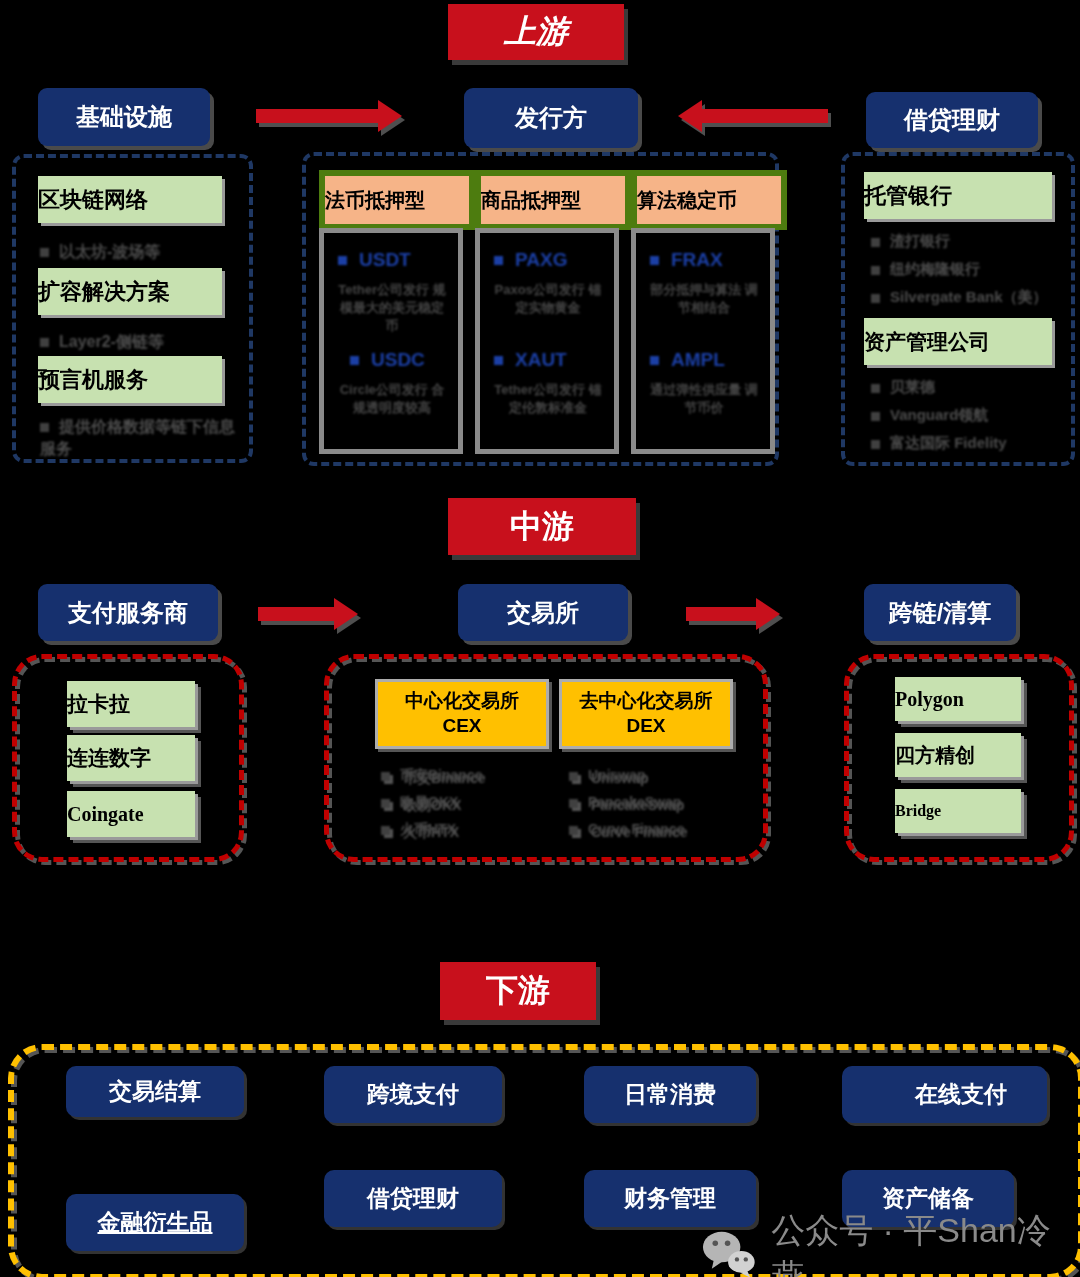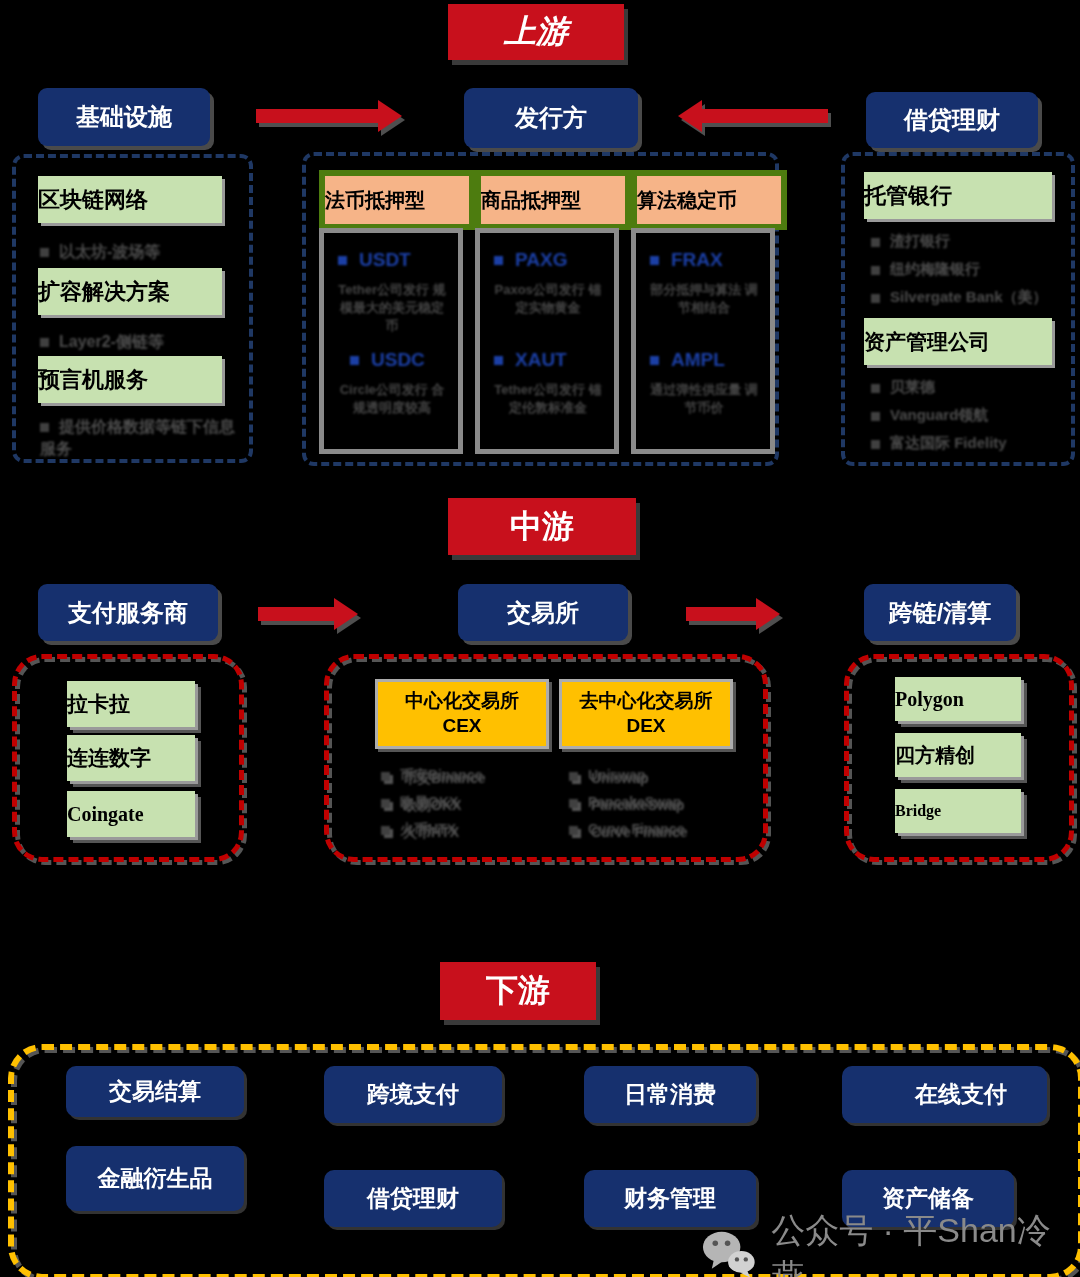--- a/index.html
+++ b/index.html
@@ -258,21 +258,21 @@
   </div>
   <div class="appbtn" style="left:584px;top:1066px;width:172px;height:57px;">
     <span>日常消费</span>
   </div>
   <div class="appbtn" style="left:324px;top:1066px;width:178px;height:57px;">
     <span>跨境支付</span>
   </div>
   <div class="appbtn" style="left:842px;top:1066px;width:172px;height:57px;padding-left:33px;">
     <span>在线支付</span>
   </div>
-  <div class="appbtn" style="left:66px;top:1146px;width:178px;height:65px;">
+  <div class="appbtn" style="left:66px;top:1194px;width:178px;height:57px;text-decoration:underline;">
     <span>金融衍生品</span>
   </div>
   <div class="appbtn" style="left:324px;top:1170px;width:178px;height:57px;">
     <span>借贷理财</span>
   </div>
   <div class="appbtn" style="left:584px;top:1170px;width:172px;height:57px;">
     <span>财务管理</span>
   </div>
   <div class="appbtn" style="left:842px;top:1170px;width:172px;height:57px;">
     <span>资产储备</span>

